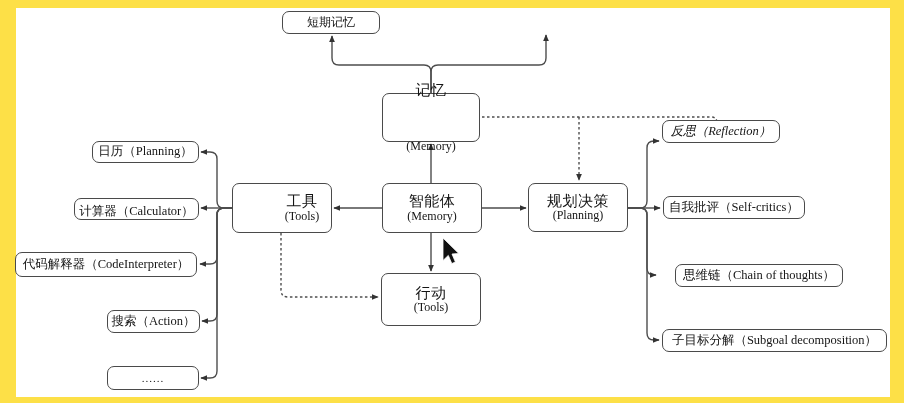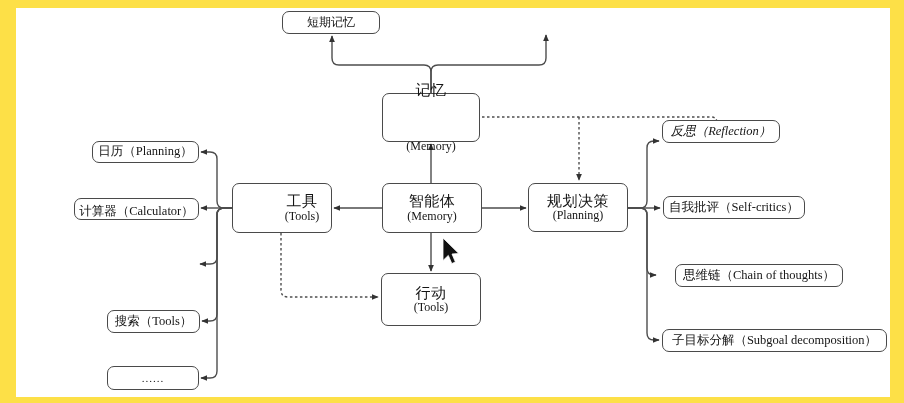--- a/index.html
+++ b/index.html
@@ -100,22 +100,25 @@
     <span class="zh">行动</span>
     <span class="en">(Tools)</span>
   </div>
 
   <div class="node small" style="left:92px;top:141px;width:107px;height:22px;">
     <span>日历（Planning）</span>
   </div>
   <div class="node small" style="left:74px;top:198px;width:125px;height:22px;align-items:flex-end;">
     <span>计算器（Calculator）</span>
   </div>
+  <div class="node small" style="left:15px;top:252px;width:182px;height:25px;">
+    <span>代码解释器（CodeInterpreter）</span>
+  </div>
   <div class="node small" style="left:107px;top:310px;width:93px;height:23px;">
-    <span>搜索（Tools）</span>
+    <span>搜索（Action）</span>
   </div>
   <div class="node dots" style="left:107px;top:366px;width:92px;height:24px;">
     <span>......</span>
   </div>
 
   <div class="node small" style="left:662px;top:120px;width:118px;height:23px;font-style:italic;">
     <span>反思（Reflection）</span>
   </div>
   <div class="node small" style="left:663px;top:196px;width:142px;height:23px;">
     <span>自我批评（Self-critics）</span>

